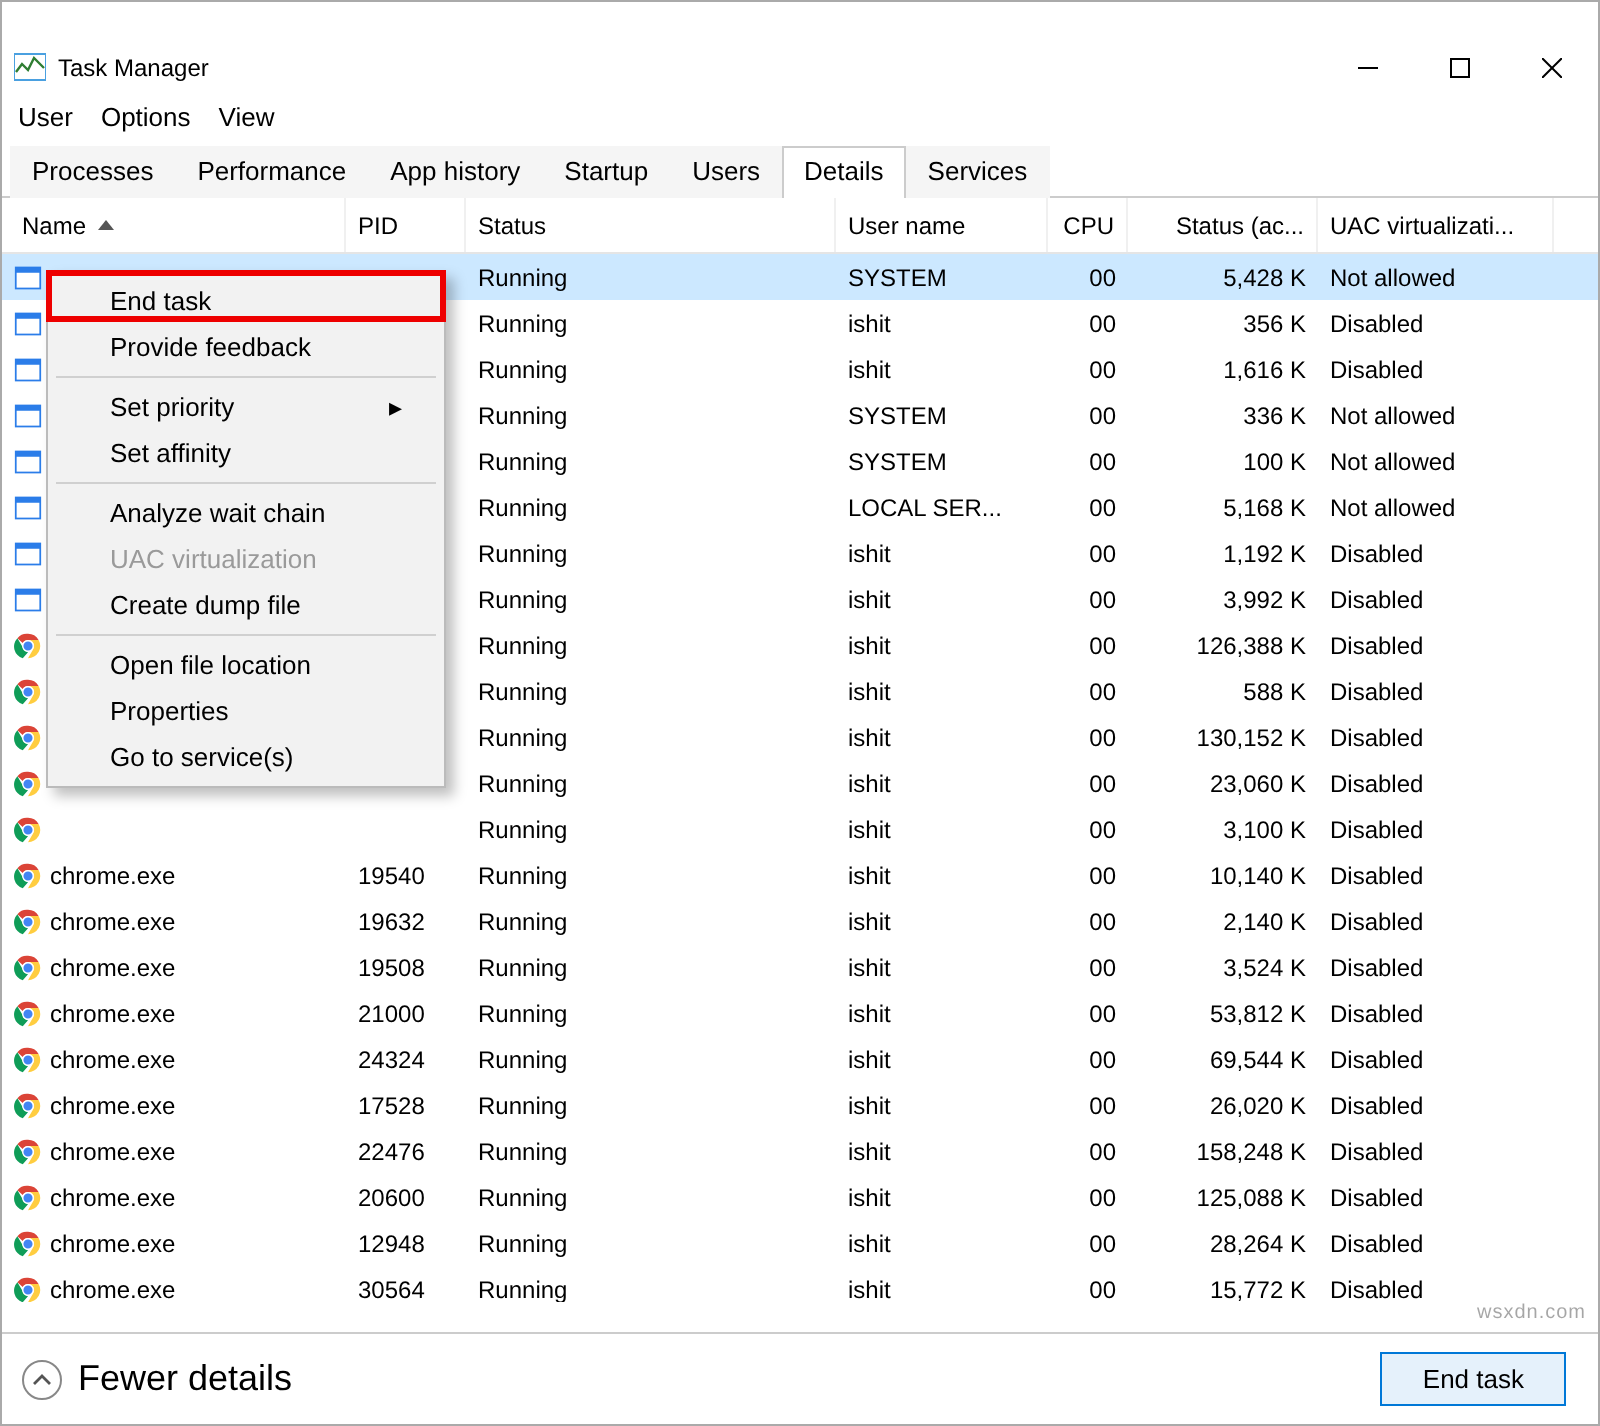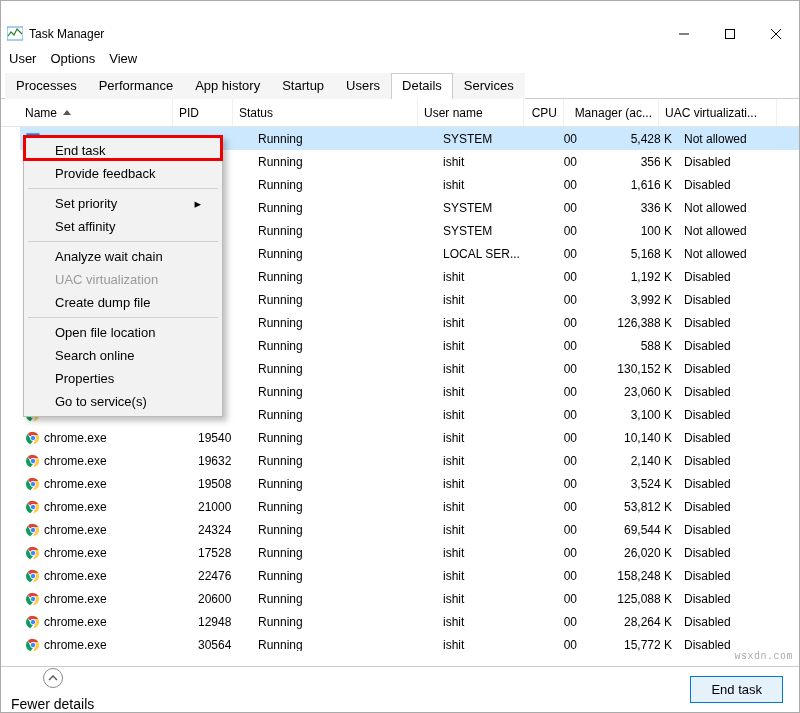--- a/index.html
+++ b/index.html
@@ -58,47 +58,47 @@
     height: 28px;
     align-items: center;
   }
   .th {
     padding: 0 6px;
     border-right: 1px solid #f0f0f0;
     white-space: nowrap; overflow:hidden; text-overflow: ellipsis;
     display:flex; align-items:center; height:100%;
   }
   .th.sort::after { content:""; margin-left:6px; border-left:4px solid transparent; border-right:4px solid transparent; border-bottom:5px solid #555; }
-  .col-name { width: 172px; padding-left: 24px; }
+  .col-name { width: 172px; padding-left: 10px; }
   .col-pid { width: 60px; text-align:left; }
   .col-status { width: 185px; }
   .col-user { width: 106px; }
   .col-cpu { width: 40px; text-align:right; justify-content:flex-end; }
   .col-mem { width: 95px; text-align:right; justify-content:flex-end; }
   .col-uac { width: 118px; }
   
   .tbody { height: 524px; overflow:hidden; }
   .row {
-    display:flex; height: 23px; align-items:center; font-size:12px;margin-left:19px;
+    display:flex; height: 23px; align-items:center; font-size:12px;
   }
   .row.selected { background: #cce8ff; }
   .cell { padding: 0 6px; white-space: nowrap; overflow:hidden; text-overflow:ellipsis; }
   .cell.col-name { display:flex; align-items:center; gap:4px; }
   .cell.col-cpu, .cell.col-mem { text-align:right; }
   .proc-icon { width:14px; height:14px; flex-shrink:0; }
   
   .footer {
     position:absolute; left:0; right:0; bottom:0;
     border-top:1px solid #ccc;
     height:46px;
     display:flex; align-items:center; justify-content:space-between;
     padding: 0 16px 0 10px;
     background:#fff;
   }
-  .fewer { display:flex; align-items:center; gap:8px; font-size:14px;flex-direction:column; }
+  .fewer { display:flex; align-items:center; gap:8px; font-size:18px; }
   .circle-up {
     width:20px; height:20px; border:1px solid #888; border-radius:50%;
     display:flex; align-items:center; justify-content:center;
   }
   .endtask-btn {
     border:1px solid #0078d7; background:#e5f1fb;
     padding: 5px 20px; font-size:13px;
   }
   
   .ctxmenu {
@@ -108,21 +108,21 @@
     padding: 3px;
     z-index: 50;
   }
   .ctxitem {
     padding: 4px 18px 4px 28px; font-size:13px;
     display:flex; justify-content:space-between; align-items:center;
   }
   .ctxitem.disabled { color:#9a9a9a; }
   .ctxsep { height:1px; background:#d0d0d0; margin:3px 1px; }
   .ctx-highlight { position:absolute; left:22px; top:134px; width:200px; height:26px; border:3px solid #e00; z-index:60; pointer-events:none; }
-  .watermark { position:absolute; right:6px; bottom:50px; font-size:10px; color:rgba(0,0,0,0.35); letter-spacing:0.5px;font-family:Liberation Mono, monospace; }
+  .watermark { position:absolute; right:6px; bottom:50px; font-size:10px; color:rgba(0,0,0,0.35); letter-spacing:0.5px; }
 </style>
 </head>
 <body>
 
 <div class="titlebar">
   <svg class="app-icon" viewBox="0 0 16 16">
     <rect x="0" y="1" width="16" height="13" fill="#fff" stroke="#4aa0e0"></rect>
     <polyline points="1,10 4,6 7,9 10,3 15,8" fill="none" stroke="#2e7d32" stroke-width="1.2"></polyline>
   </svg>
   <span class="title">Task Manager</span>
@@ -160,21 +160,21 @@
   <div class="tab active">Details</div>
   <div class="tab">Services</div>
 </div>
 
 <div class="thead">
   <div class="th col-name sort">Name</div>
   <div class="th col-pid">PID</div>
   <div class="th col-status">Status</div>
   <div class="th col-user">User name</div>
   <div class="th col-cpu">CPU</div>
-  <div class="th col-mem">Manager (ac...</div>
+  <div class="th col-mem">Status (ac...</div>
   <div class="th col-uac">UAC virtualizati...</div>
 </div>
 
 <div class="tbody" id="tbody">
     <div class="row selected">
       <div class="cell col-name">
         <svg class="proc-icon" viewBox="0 0 16 16">
           <rect x="1" y="2" width="14" height="12" fill="#fff" stroke="#2b7de9"></rect>
           <rect x="1" y="2" width="14" height="3" fill="#2b7de9"></rect>
         </svg>
@@ -587,21 +587,20 @@
       <span>Set priority</span>
       <span>▸</span>
     </div>
   <div class="ctxitem">Set affinity</div>
   <div class="ctxsep"></div>
   <div class="ctxitem">Analyze wait chain</div>
   <div class="ctxitem disabled">UAC virtualization</div>
   <div class="ctxitem">Create dump file</div>
   <div class="ctxsep"></div>
   <div class="ctxitem">Open file location</div>
-  <div class="ctxitem">Search online</div>
   <div class="ctxitem">Properties</div>
   <div class="ctxitem">Go to service(s)</div>
 </div>
 <div class="ctx-highlight"></div>
 
 <div class="footer">
   <div class="fewer">
     <div class="circle-up">
       <svg width="10" height="10">
           <polyline points="1,7 5,3 9,7" fill="none" stroke="#555" stroke-width="1.4"></polyline>

